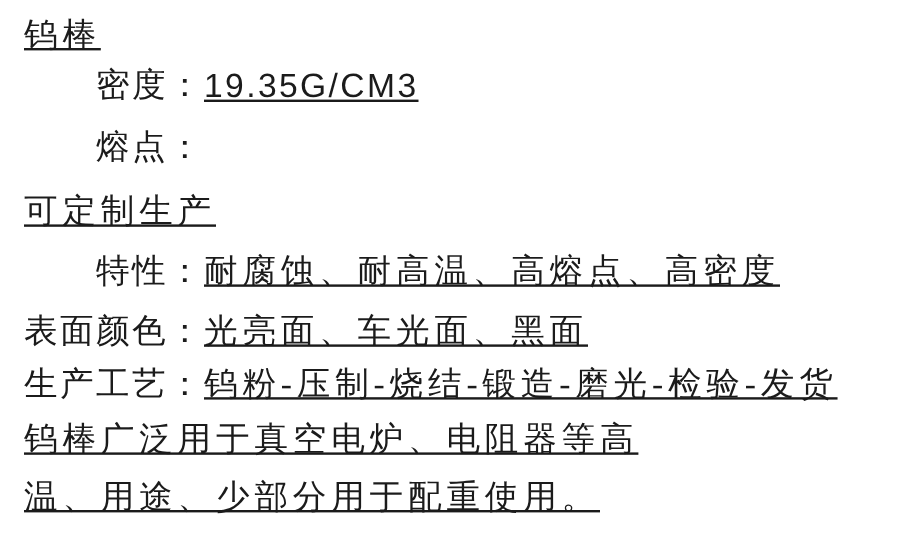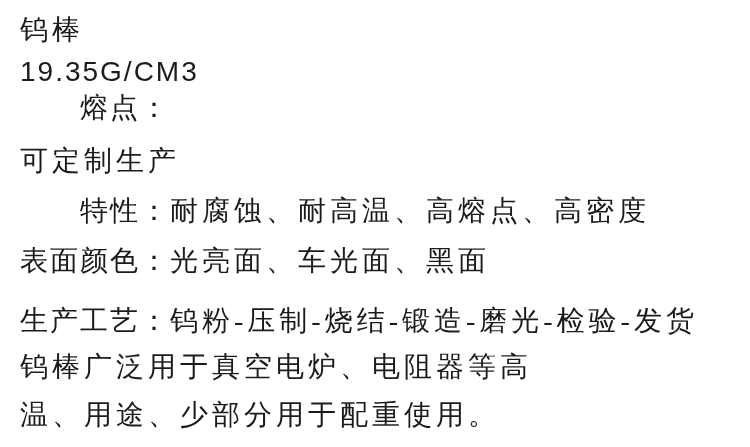--- a/index.html
+++ b/index.html
@@ -32,45 +32,47 @@
     text-align: right;
     letter-spacing: 2px;
     white-space: nowrap;
     font-family: "Liberation Serif", serif;
   }
   .value {
     flex: 0 1 auto;
     max-width: 565px;
     letter-spacing: 4px;
     font-family: "Liberation Serif", serif;
+    text-decoration: underline;
   }
   .value.latin {
     letter-spacing: 2px;
     font-family: "Liberation Sans", sans-serif;
   }
   
   .row-0 { margin-top: 13px; }
   .row-1 { margin-top: 8px; }
-  .row-2 { margin-top: 2px; }
+  .row-2 { margin-top: 18px; }
   .row-3 { margin-top: 19px; }
   .row-4 { margin-top: 16px; }
   .row-5 { margin-top: 16px; }
-  .row-6 { margin-top: 26px; }
+  .row-6 { margin-top: 10px; }
   .row-7 { margin-top: 5px; line-height: 48px; }
 </style>
 </head>
 <body>
 
 <div class="sheet">
 
   <div class="row row-0">
     <div class="value">钨棒</div>
   </div>
 
   <div class="row row-1">
+    <div class="label">密度：</div>
     <div class="value latin">19.35G/CM3</div>
   </div>
 
   <div class="row row-2">
     <div class="label">熔点：</div>
   </div>
 
   <div class="row row-3">
     <div class="value">可定制生产</div>
   </div>

